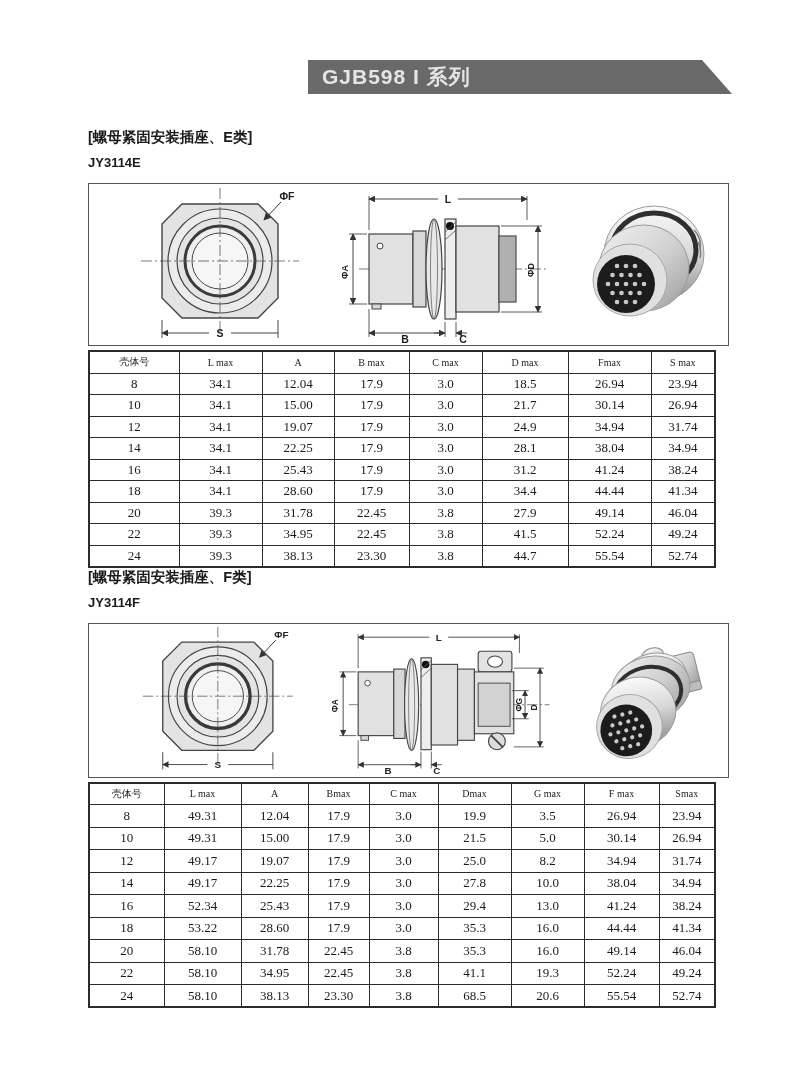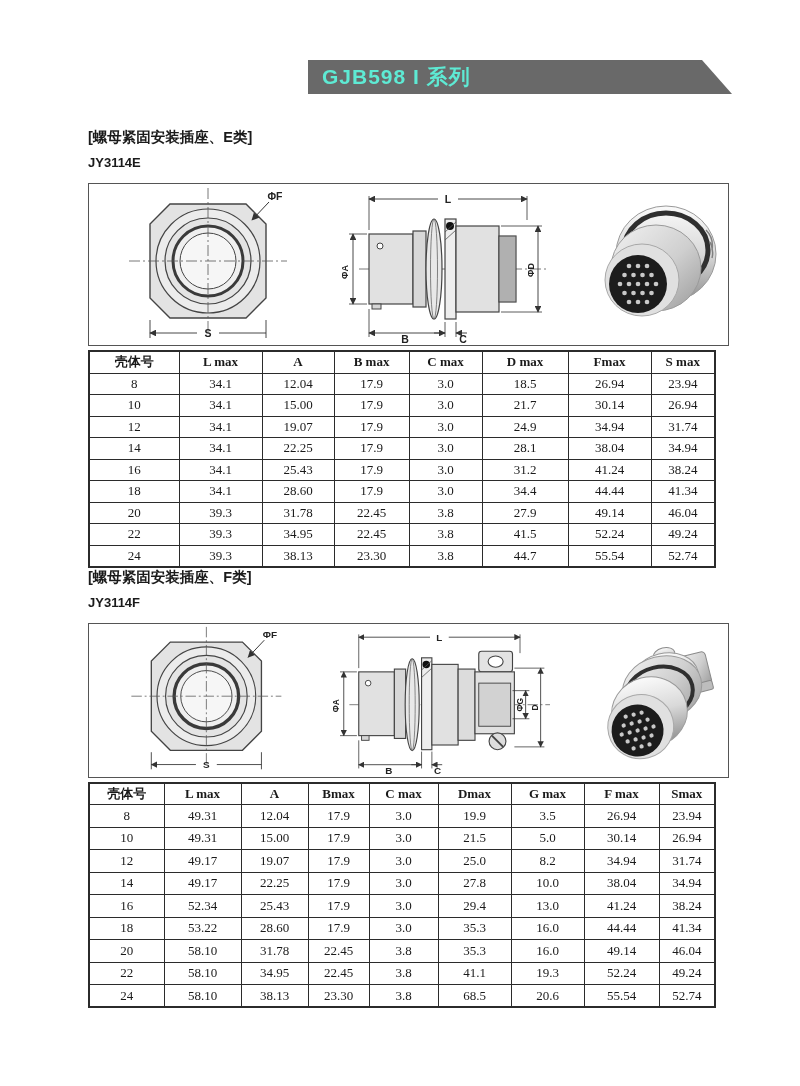--- a/index.html
+++ b/index.html
@@ -12,44 +12,44 @@
             background:#696969; clip-path:polygon(0 0, calc(100% - 30px) 0, 100% 100%, 0 100%);
             display:flex; align-items:center; padding-left:14px; }
   .banner span { color:#ffffff; font-size:21px; font-weight:bold; letter-spacing:1px; }
 
   .content { position:absolute; left:88px; top:128px; width:641px; }
 
   .sec-heading { font-size:14.5px; font-weight:bold; line-height:18px; }
   .model { font-size:13px; font-weight:bold; line-height:18px; margin-top:8px; }
 
   .figbox { margin-top:11px; border:1px solid #555; background:#fff;
-            display:flex; align-items:center; justify-content:space-between; padding:2px 4px; }
+            display:flex; align-items:center; justify-content:space-between; padding:2px 16px; }
   .figbox.h1 { height:163px; }
   .figbox.h2 { height:155px; }
 
   table.spec { border-collapse:collapse; width:626px; table-layout:fixed; margin-top:4px;
                border:2px solid #2b2b2b; font-family:"Liberation Serif", serif; }
   table.spec th, table.spec td { border:1px solid #2b2b2b; text-align:center; padding:0; }
-  table.spec th { height:22px; font-size:13px; font-weight:bold; }
+  table.spec th { height:22px; font-size:10px; font-weight:normal; }
   table.spec td { font-size:13px; }
   table.t1 td { height:21.5px; }
   table.t2 td { height:22.5px; }
   .sec + .sec { }
 
   svg text { font-family:"Liberation Sans", sans-serif; fill:#222; }
   .dim { font-size:10.5px; font-weight:bold; }
   .dim-s { font-size:9px; font-weight:bold; }
 </style>
 </head>
 <body>
 
 <div class="page">
 
   <div class="banner" style="background: rgb(105, 105, 105);">
-    <span style="color: #5eead4;">GJB598 I 系列</span>
+    <span style="color: #e5e5e5;">GJB598 I 系列</span>
   </div>
 
   <div class="content">
 
     <div class="sec">
       <div class="sec-heading">[螺母紧固安装插座、E类]</div>
       <div class="model">JY3114E</div>
 
       <div class="figbox h1">
 

